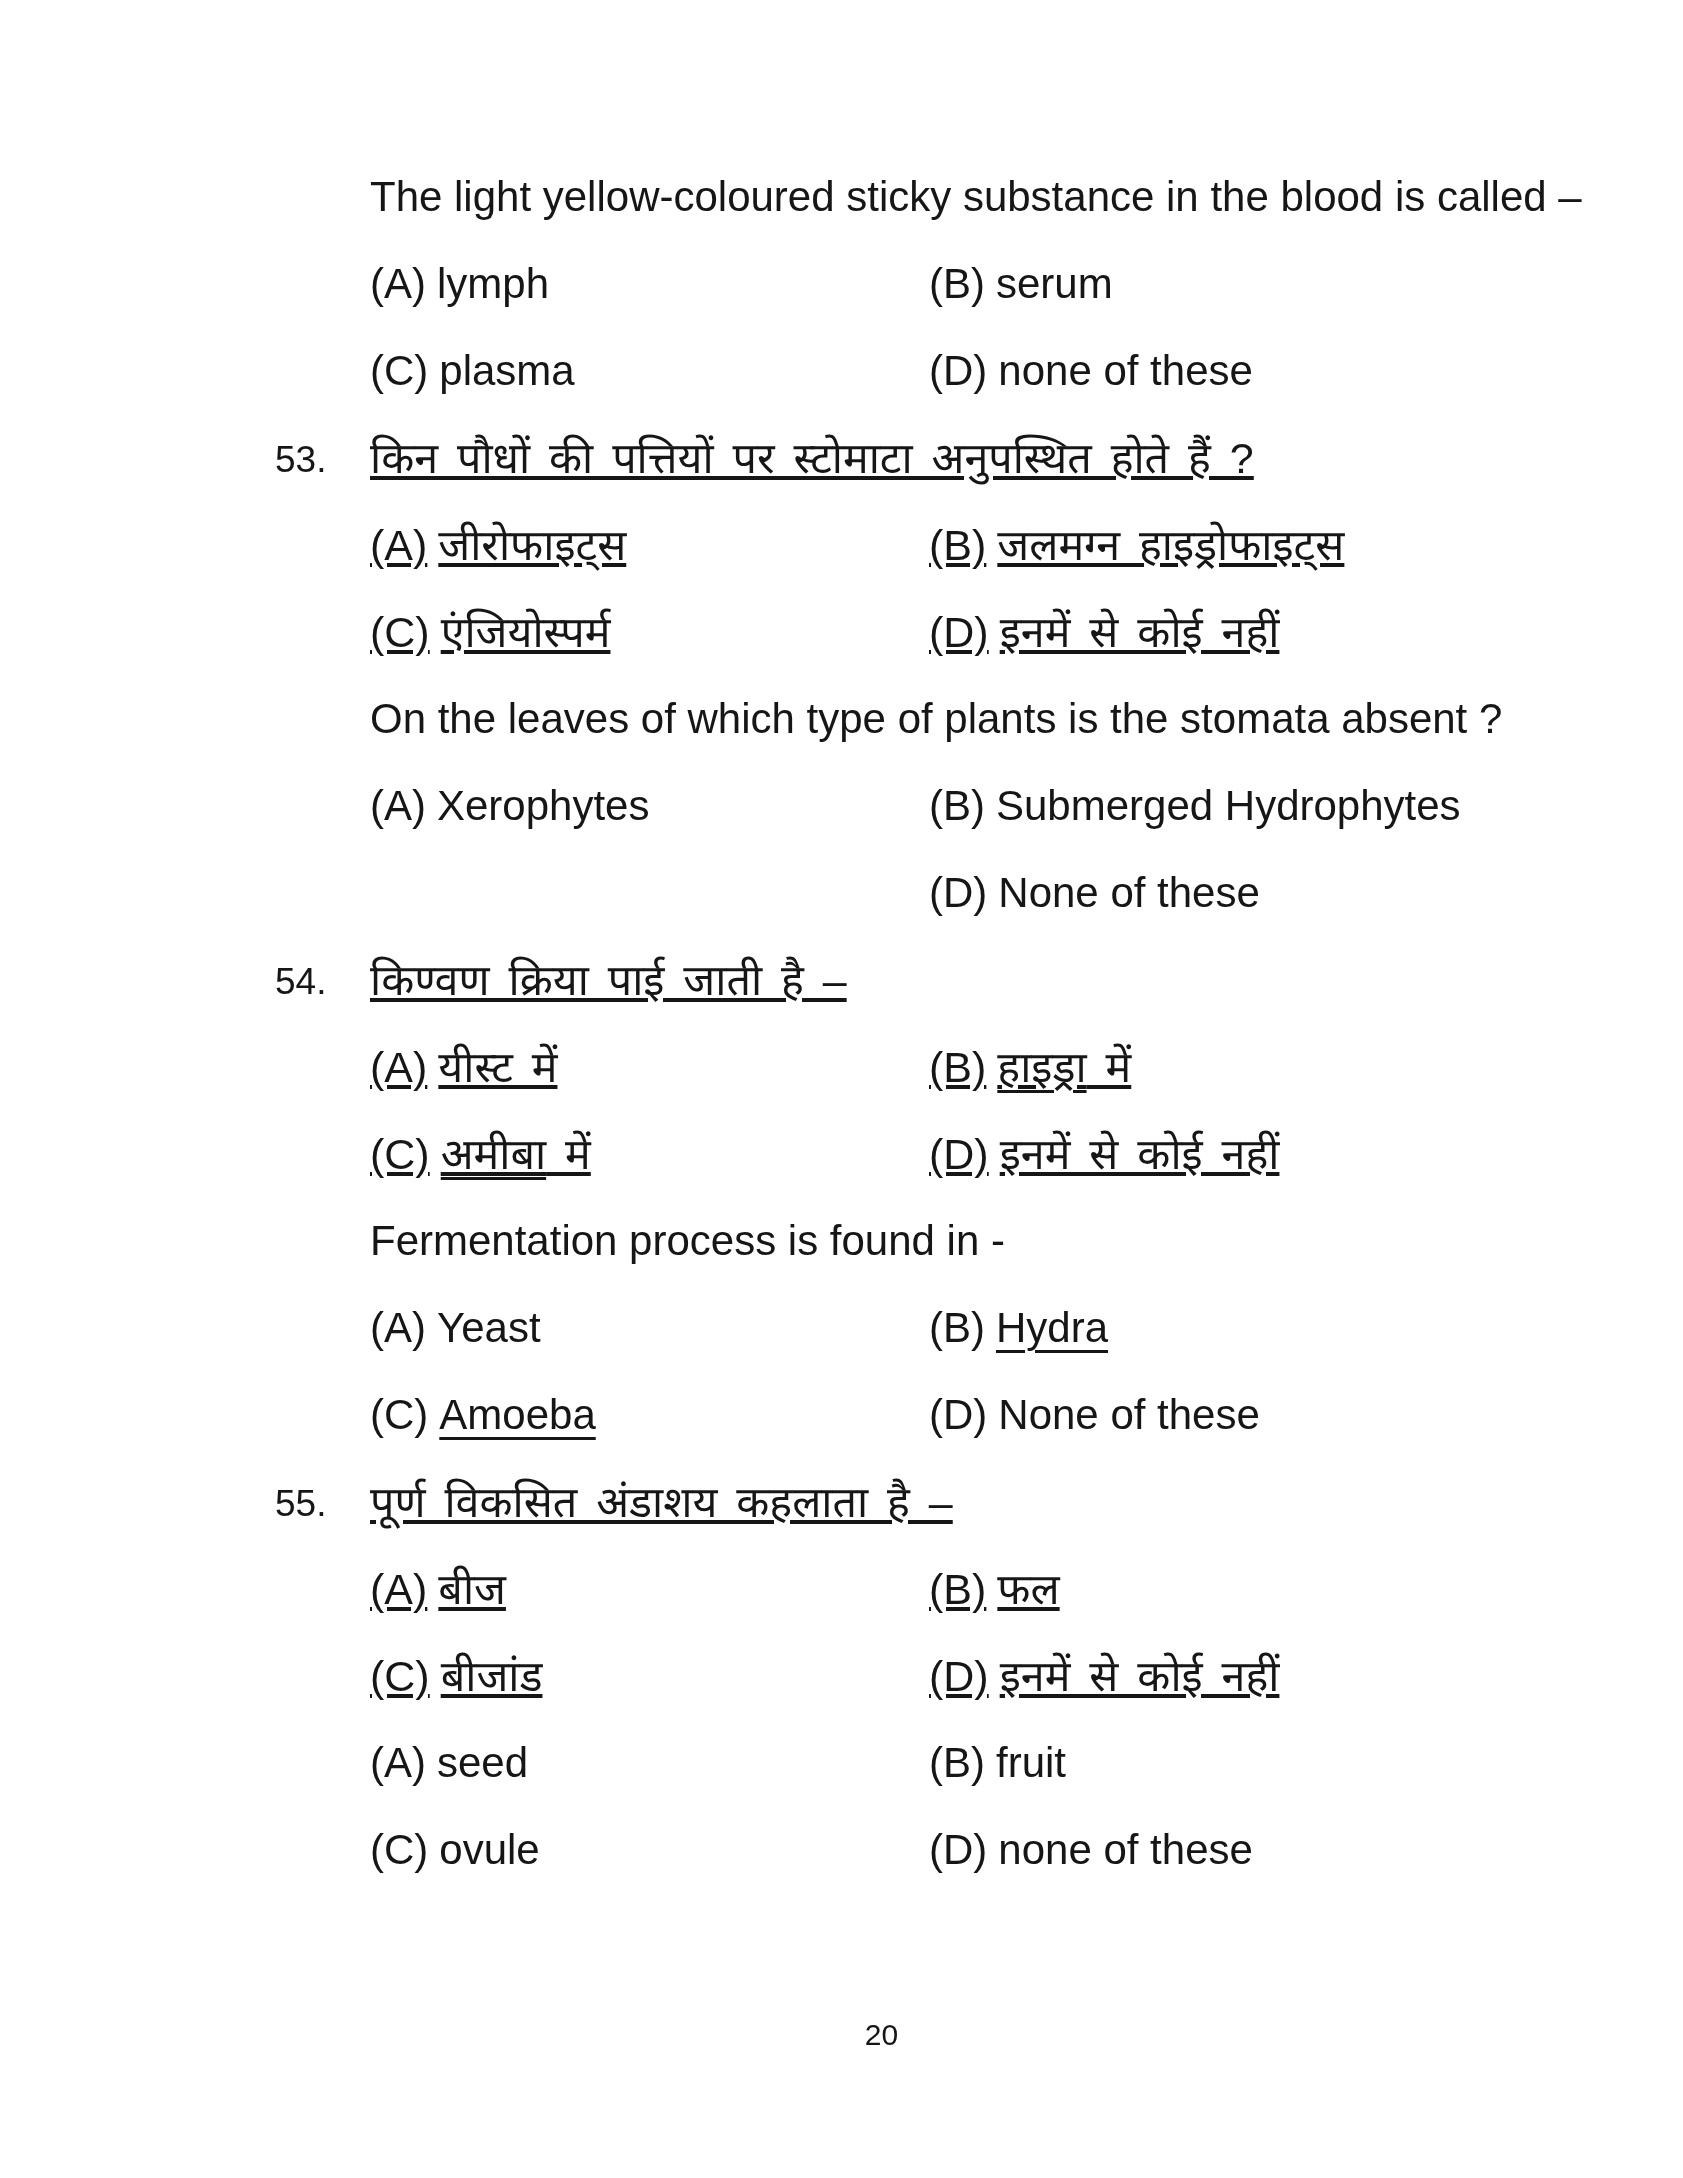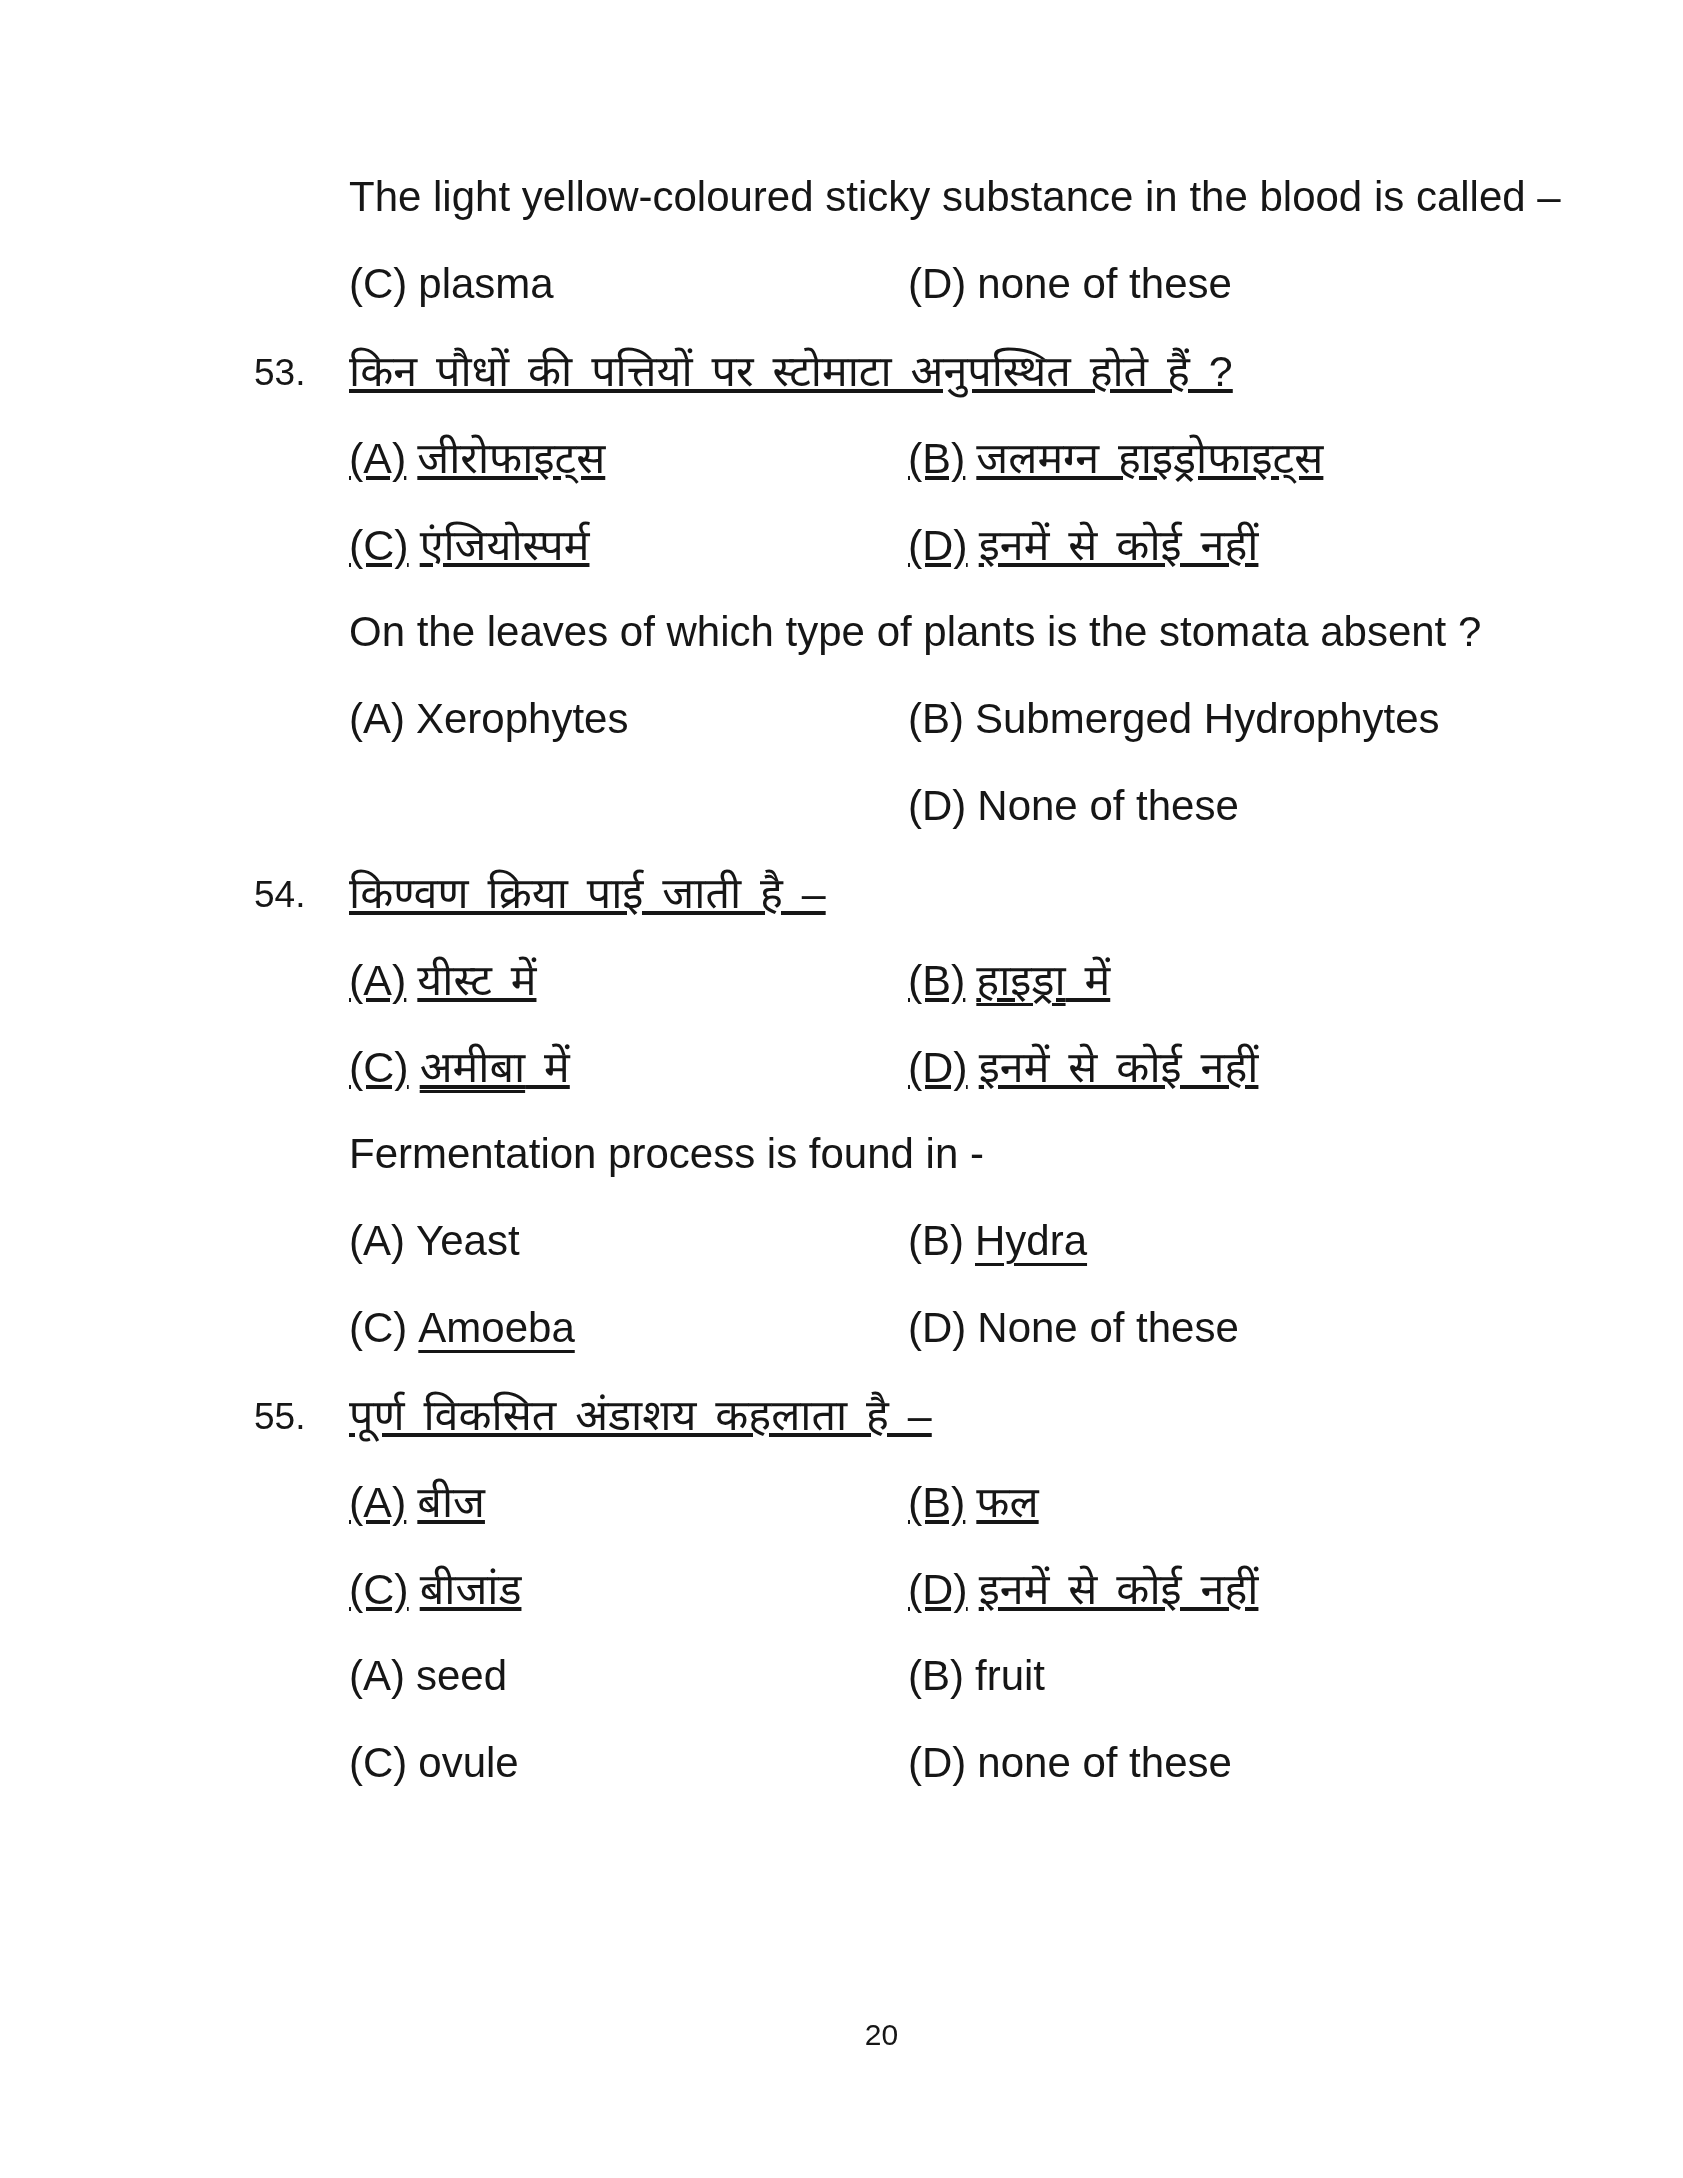--- a/index.html
+++ b/index.html
@@ -4,21 +4,21 @@
 <style>
   * { margin: 0; padding: 0; box-sizing: border-box; }
   html, body {
     width: 1683px; height: 2178px;
     background: #ffffff;
     color: #161616;
     font-family: "Liberation Sans", "DejaVu Sans", sans-serif;
   }
   body { position: relative; overflow: hidden; }
 
-  .sheet { position: absolute; inset: 0; padding-top: 170px; }
+  .sheet { position: absolute; inset: 0; padding-top: 170px; padding-left: 21px; }
 
   .row { position: relative; height: 87px; }
 
   .q-num {
     position: absolute; left: 254px; top: 7px;
     font-size: 37px; line-height: 1.2;
   }
   .q-text {
     position: absolute; left: 349px; top: 0;
     font-size: 42px; line-height: 1.3; white-space: nowrap;
@@ -49,20 +49,28 @@
 
 <div class="sheet">
 
   <section>
     <div class="row">
       <span class="q-num"></span>
       <span class="q-text">The light yellow-coloured sticky substance in the blood is called –</span>
     </div>
     <div class="row">
       <span class="opt col-a">
+        <span class="opt-label">(A)</span><span>lymph</span><span class="u"></span><span></span>
+      </span>
+      <span class="opt col-b">
+        <span class="opt-label">(B)</span><span>serum</span><span class="u"></span><span></span>
+      </span>
+    </div>
+    <div class="row">
+      <span class="opt col-a">
         <span class="opt-label">(C)</span><span>plasma</span><span class="u"></span><span></span>
       </span>
       <span class="opt col-b">
         <span class="opt-label">(D)</span><span>none of these</span><span class="u"></span><span></span>
       </span>
     </div>
   </section>
 
   <section>
     <div class="row">

